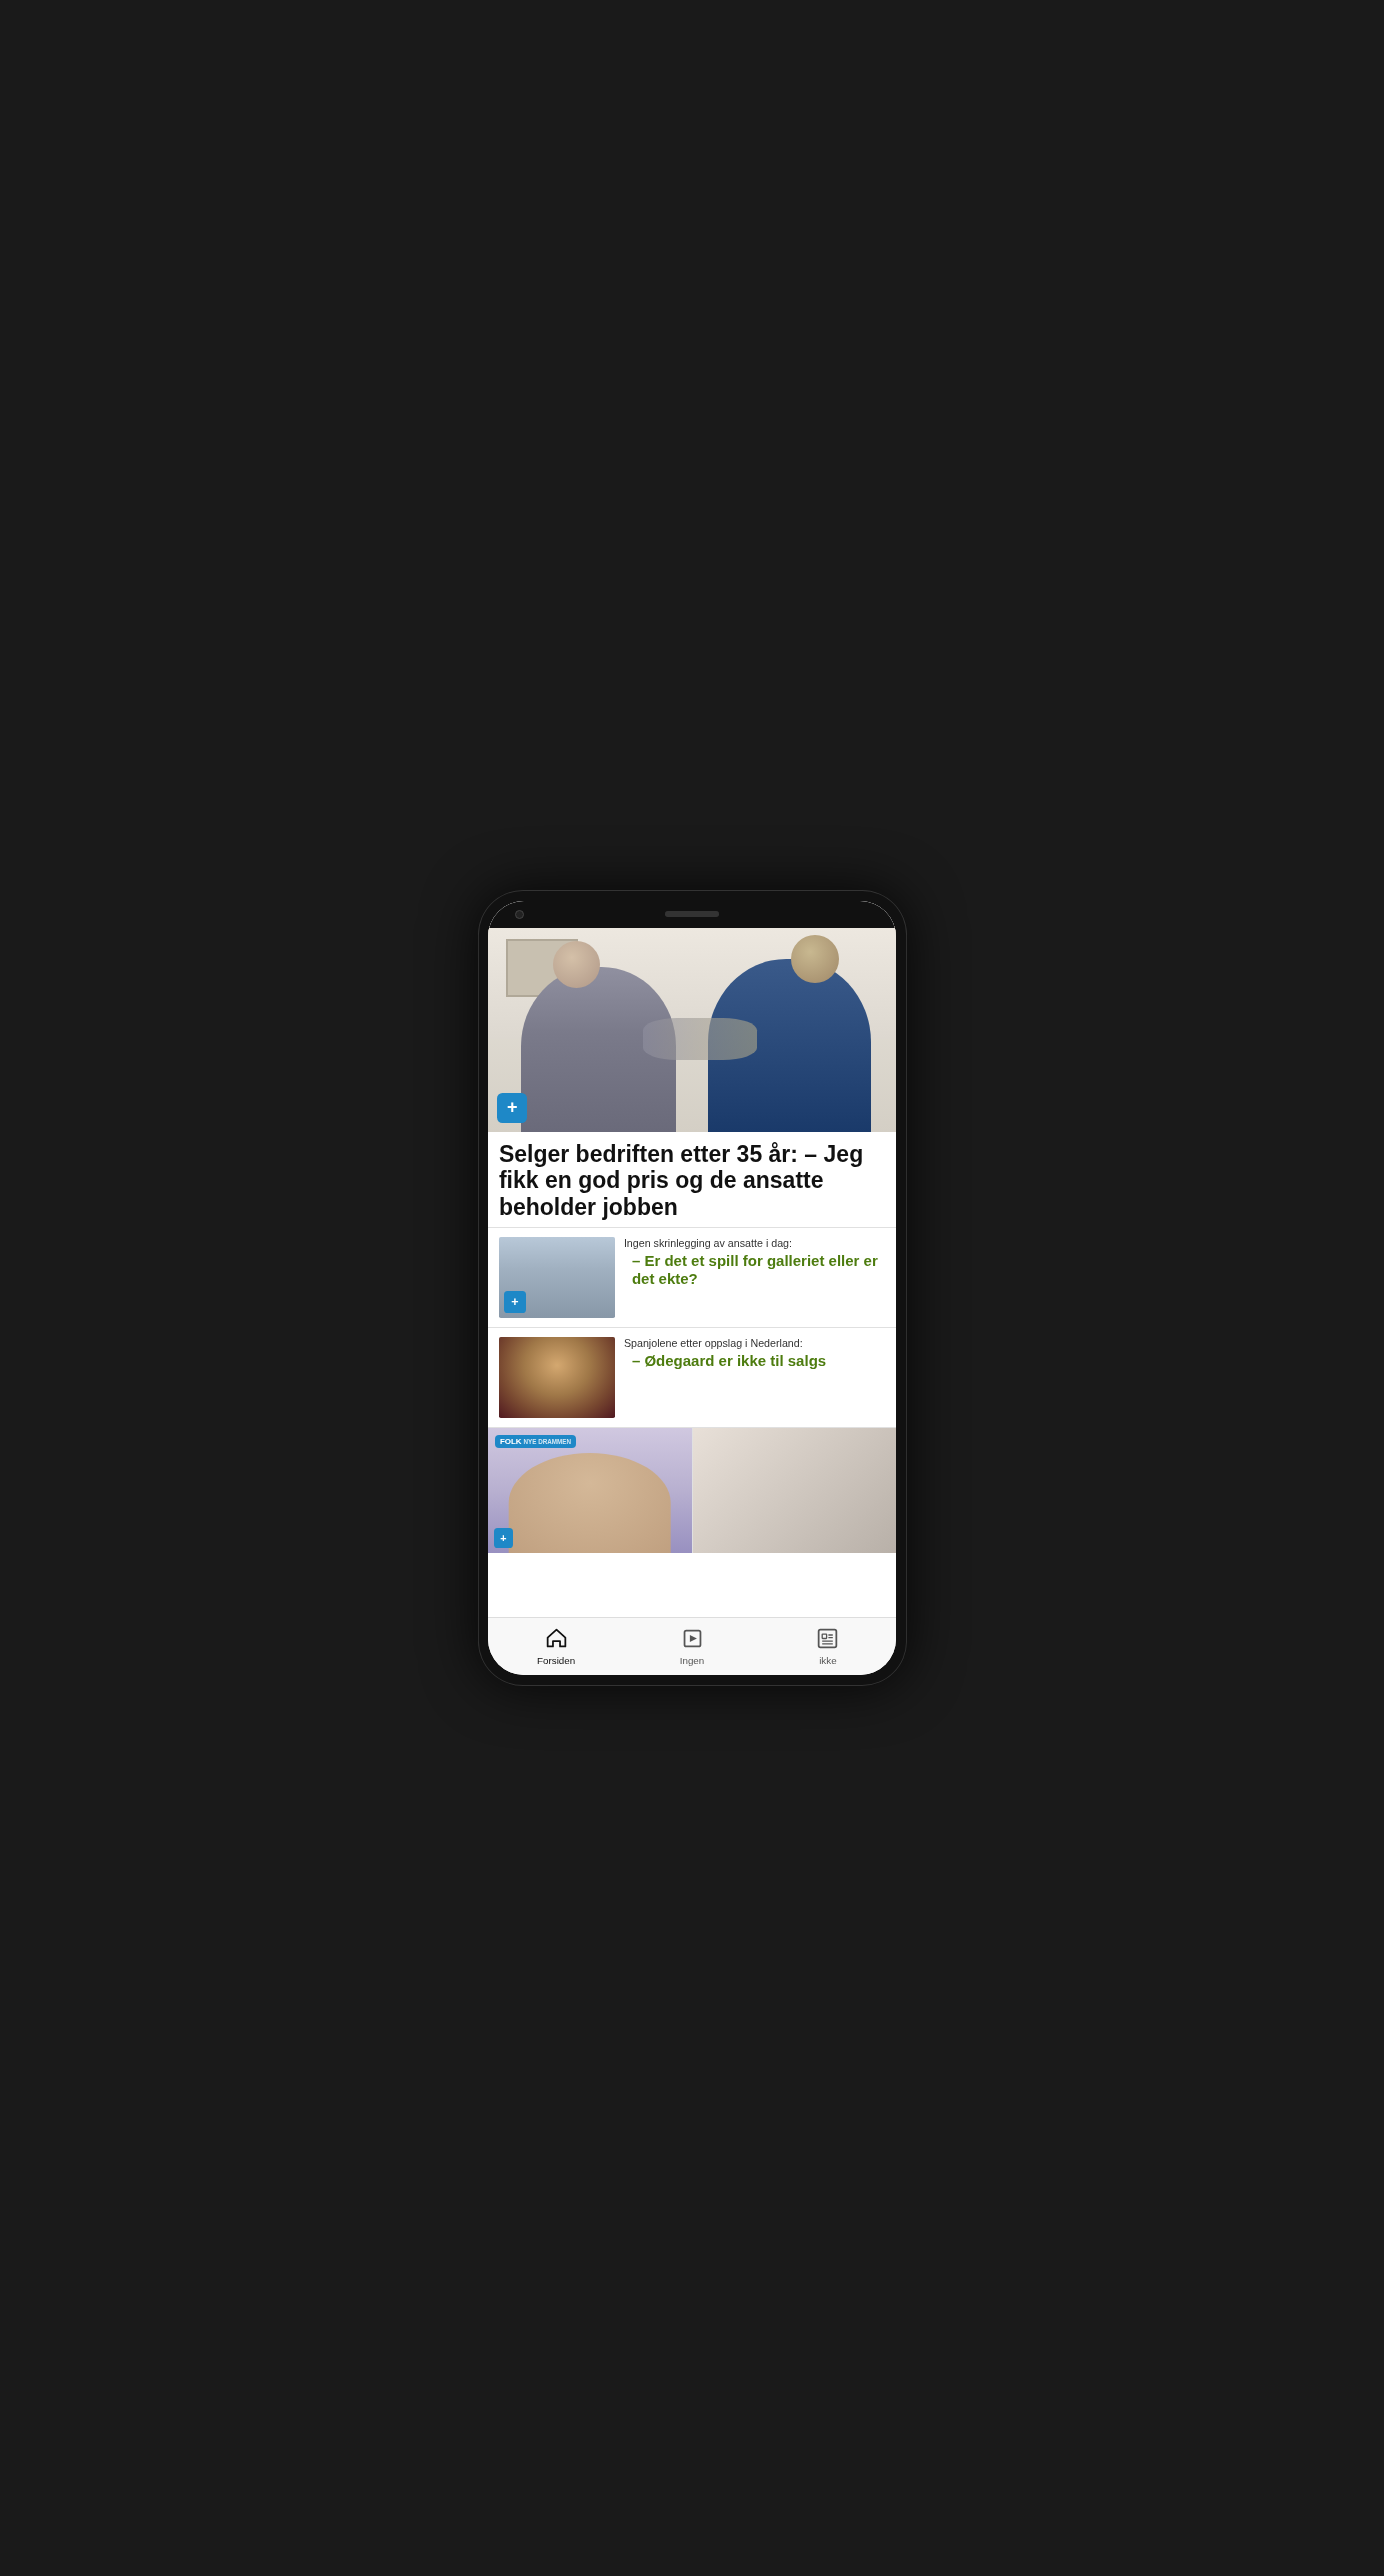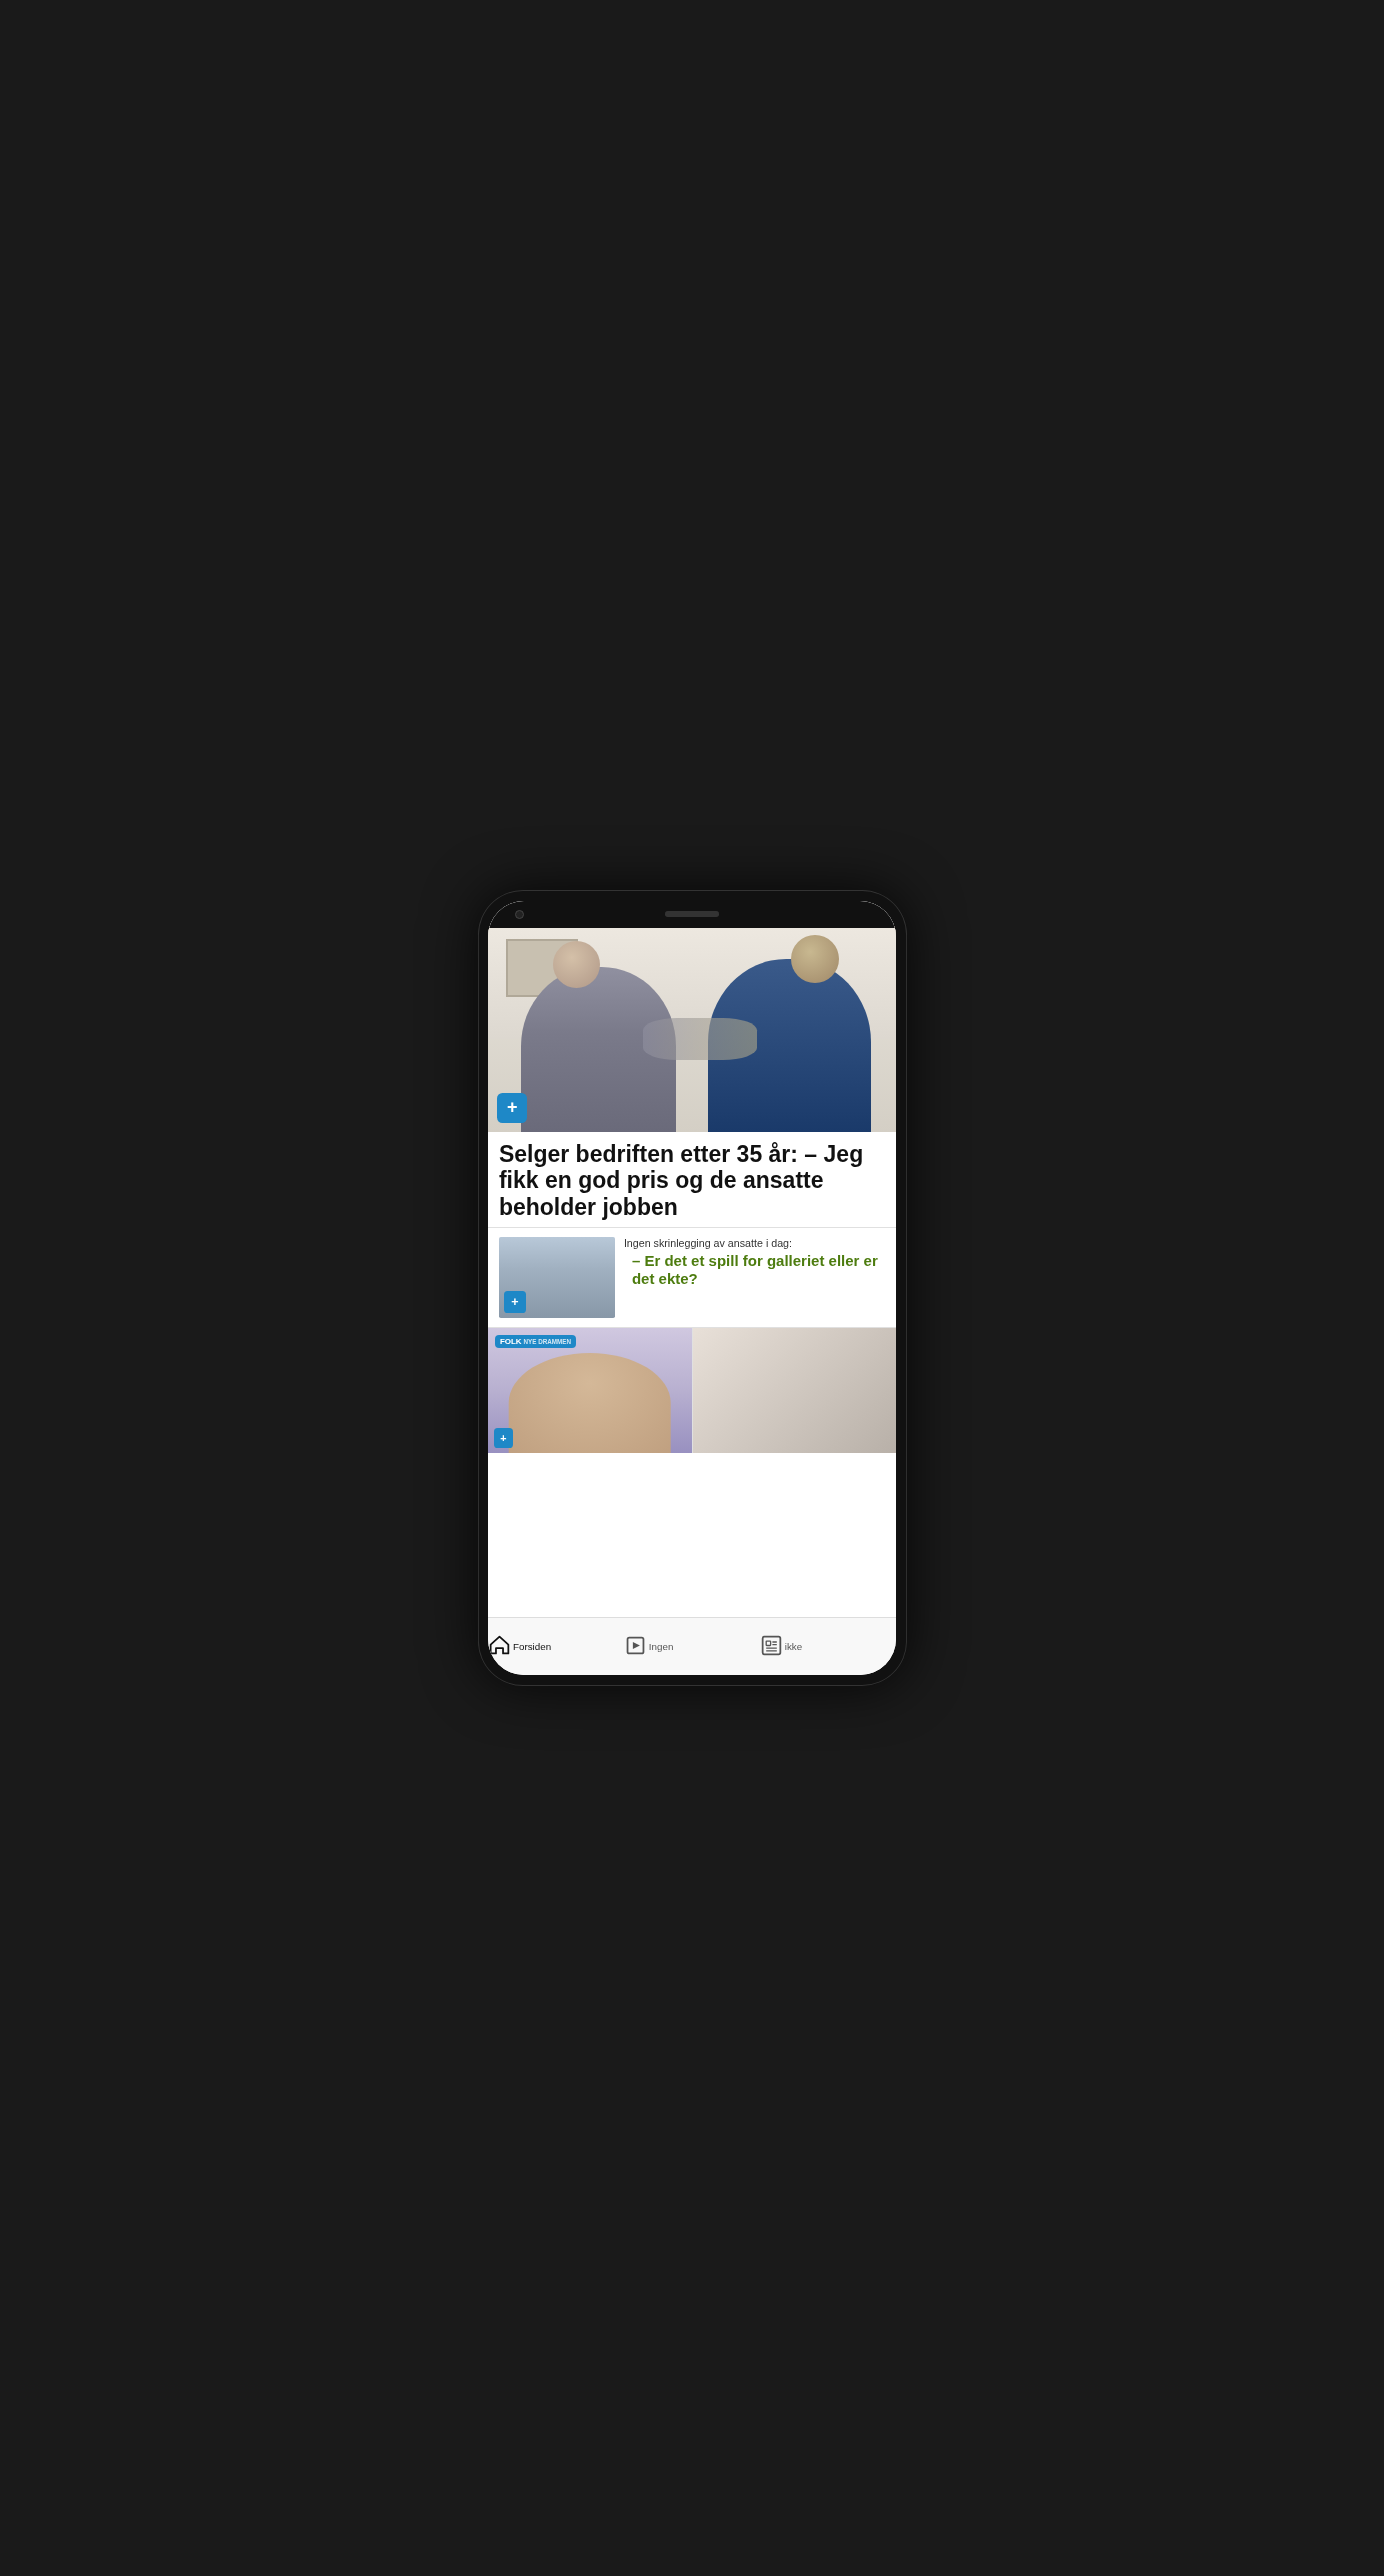--- a/index.html
+++ b/index.html
@@ -302,20 +302,21 @@
       background: #f8f8f8;
       border-top: 0.9px solid #ddd;
       display: flex;
       align-items: center;
       justify-content: space-around;
       flex-shrink: 0;
     }
 
     .nav-item {
       display: flex;
+      flex-direction: column;
       align-items: center;
       gap: 1.8px;
       flex: 1;
       cursor: pointer;
     }
 
     .nav-label {
       font-size: 9.8px;
       color: #555;
     }
@@ -429,20 +430,29 @@
           <div class="article-thumb">
             <div class="thumb-meeting-inner" style="width:100%;height:100%;background:linear-gradient(180deg,#b8c8d8 0%,#a0b0c0 40%,#8898a8 100%);"></div>
             <div class="thumb-plus">+</div>
           </div>
           <div class="article-text">
             <div class="article-kicker">Ingen skrinlegging av ansatte i dag:</div>
             <div class="article-title">– Er det et spill for galleriet eller er det ekte?</div>
           </div>
         </div>
 
+        <div class="article-item">
+          <div class="article-thumb">
+            <div style="width:100%;height:100%;background:radial-gradient(ellipse at 50% 35%, #d4a870 0%, #a07848 40%, #784830 70%, #501820 100%);"></div>
+          </div>
+          <div class="article-text">
+            <div class="article-kicker">Spanjolene etter oppslag i Nederland:</div>
+            <div class="article-title">– Ødegaard er ikke til salgs</div>
+          </div>
+        </div>
 
         <div class="article-grid">
           <div class="article-grid-item">
             <div class="grid-thumb grid-thumb-1" style="width:100%;height:100%;background:linear-gradient(180deg,#d0c8e0 0%,#b8b0d0 50%,#9890c0 100%);position:relative;">
               <div class="folk-badge">
                 <span>FOLK</span>
                 <span class="folk-badge-nye">NYE DRAMMEN</span>
               </div>
 
               <div style="position:absolute;bottom:0;left:50%;transform:translateX(-50%);width:80%;height:80%;background:radial-gradient(ellipse at 50% 30%, #d4b898, #c0a080);border-radius:50% 50% 0 0;"></div>

